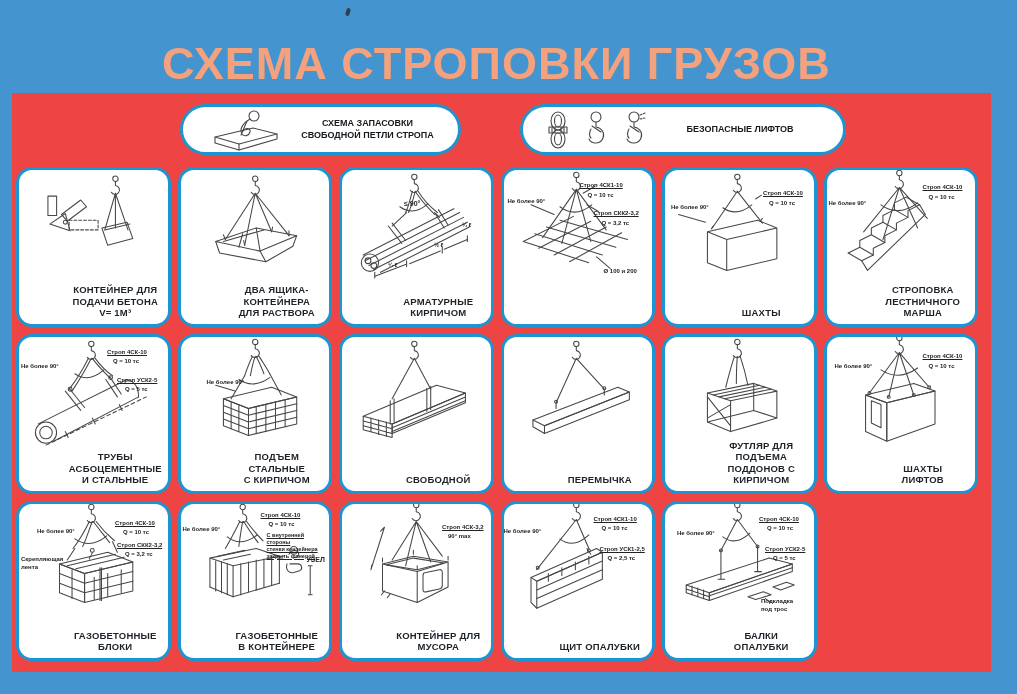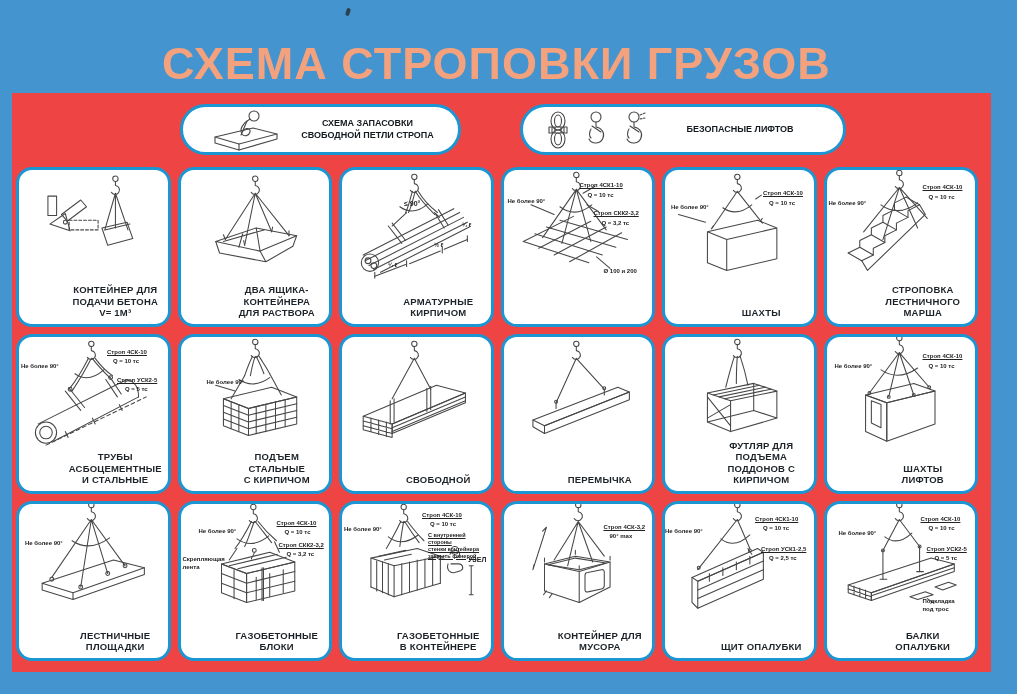--- a/index.html
+++ b/index.html
@@ -291,36 +291,20 @@
           <circle cx="90" cy="58" r="1.5"></circle>
             <circle cx="106" cy="50" r="1.5"></circle>
         </svg>
         <span class="ann" style="left:8px;top:26px">Не более 90°</span>
         <span class="ann u" style="left:96px;top:16px">Строп 4СК-10</span>
         <span class="ann" style="left:102px;top:26px">Q = 10 тс</span>
         <div class="cap">ШАХТЫ
 ЛИФТОВ</div>
       </div>
 
-      <div class="cell">
-        <svg class="diag" viewBox="0 0 154 114">
-          <use href="#hk" x="75" y="12"></use>
-          <path d="M75 14 L34 74 M75 14 L64 84 M75 14 L92 70 M75 14 L110 62"></path>
-          <path d="M55 36 Q73 48 94 33"></path>
-          <path d="M24 80 L98 56 L130 64 L56 90 Z"></path>
-          <path d="M24 80 L24 87 L56 97 L56 90 M130 64 L130 71 L56 97"></path>
-          <circle cx="34" cy="76" r="2"></circle>
-            <circle cx="64" cy="84" r="2"></circle>
-          <circle cx="92" cy="70" r="2"></circle>
-            <circle cx="110" cy="62" r="2"></circle>
-        </svg>
-        <span class="ann" style="left:6px;top:36px">Не более 90°</span>
-        <div class="cap">ЛЕСТНИЧНЫЕ
-ПЛОЩАДКИ</div>
-      </div>
 
       <div class="cell">
         <svg class="diag" viewBox="0 0 154 114">
           <use href="#hk" x="75" y="14"></use>
           <path d="M73 16 C68 26 64 34 56 44 M76 16 C72 26 70 34 66 42 M77 16 C83 24 88 30 94 38 M80 16 C86 24 92 30 99 36"></path>
           <path d="M58 44 L50 56 M97 37 L102 48"></path>
           <path d="M58 34 Q74 45 91 31"></path>
           <circle cx="76" cy="46" r="2"></circle>
           <path d="M76 48 c0 4 -3 4 -3 7"></path>
           <path d="M42 60 L92 48 L118 58 L68 70 Z"></path>

